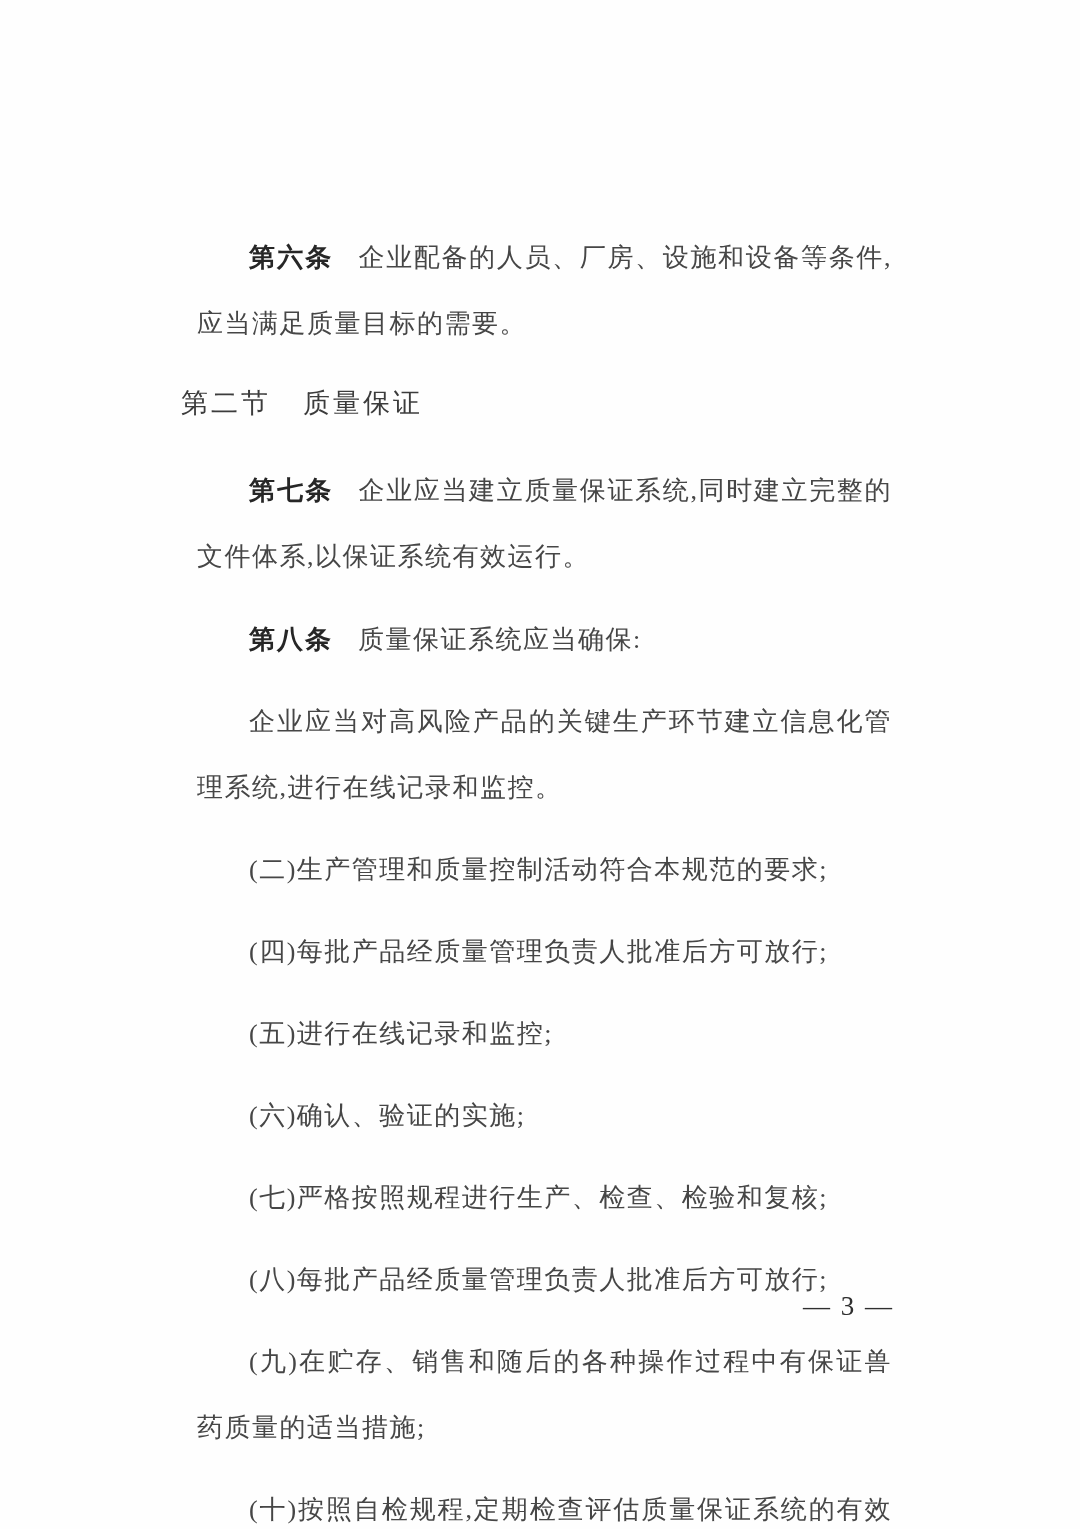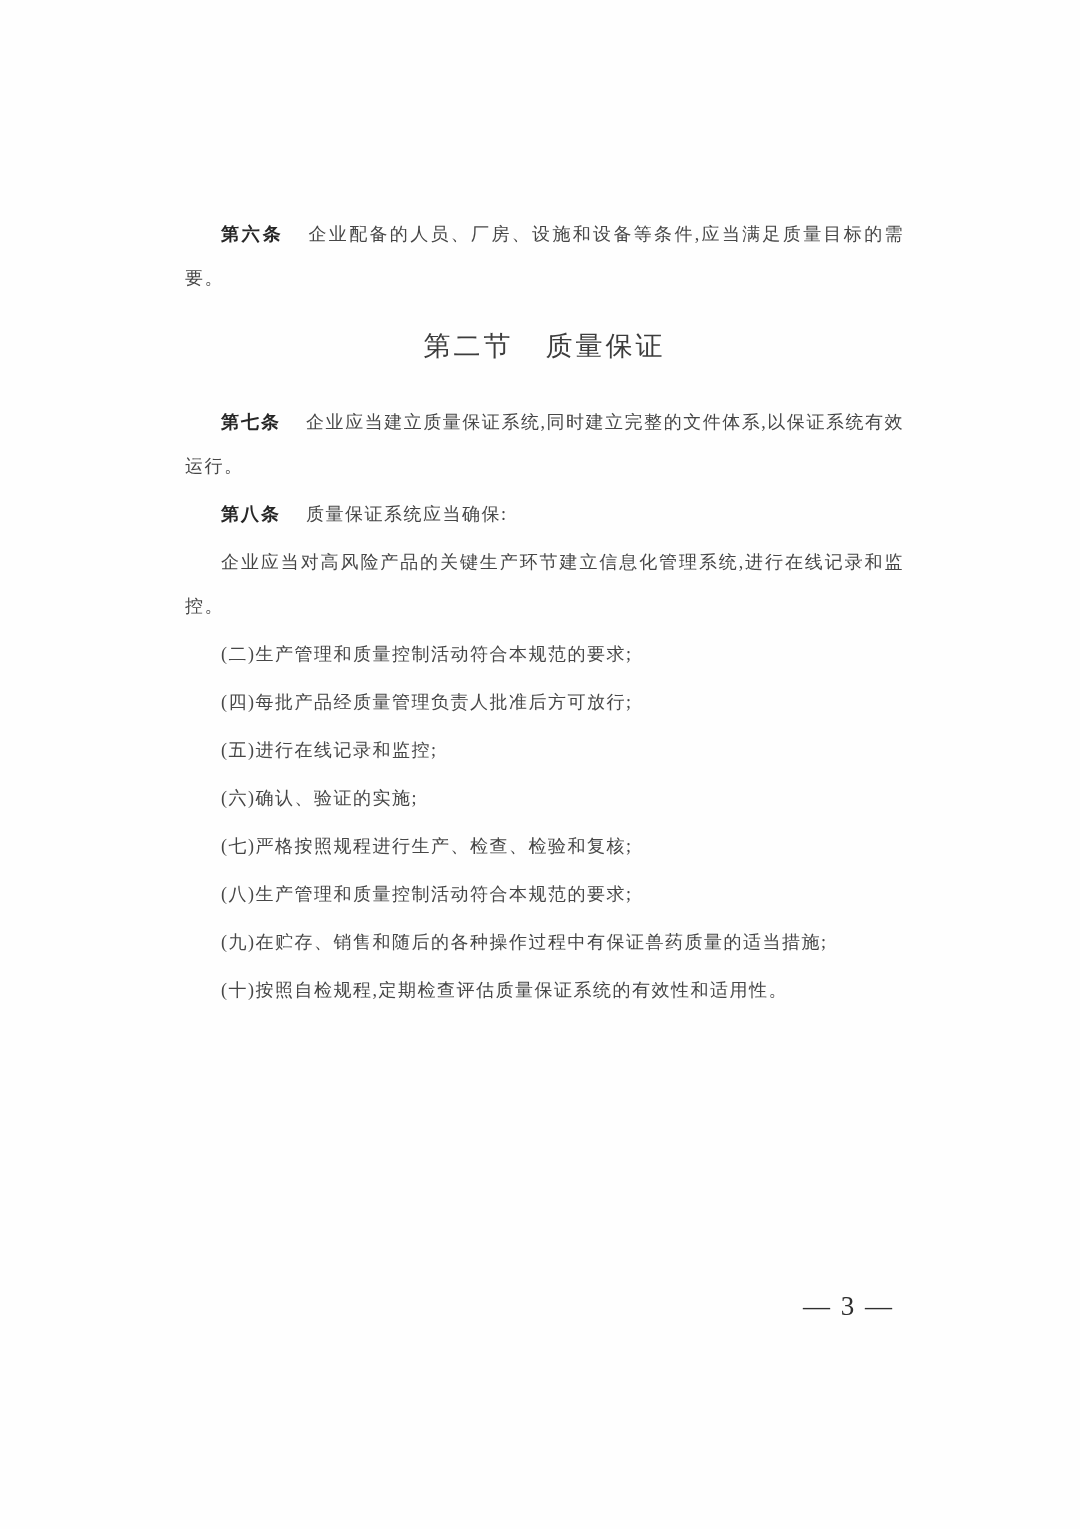--- a/index.html
+++ b/index.html
@@ -16,41 +16,40 @@
     font-family: "Liberation Serif", "DejaVu Serif", serif;
     color: #424242;
   }
   .content {
     position: absolute;
     left: 181px;
     top: 208px;
     width: 727px;
   }
   .para {
-    margin: 4px;
-    font-size: 18px;
-    line-height: 44px;
+    margin: 16px;
+    font-size: 26px;
+    line-height: 66px;
     letter-spacing: 1.5px;
     text-align: justify;
     text-indent: 2em;
     color: #464646;
   }
   .para .lead {
     font-family: "Liberation Sans", "DejaVu Sans", sans-serif;
     font-weight: 700;
     color: #262626;
     letter-spacing: 2px;
     margin-right: 25px;
   }
   .section-heading {
     margin: 22px 0 30px 0;
     font-size: 27px;
     line-height: 48px;
     letter-spacing: 3px;
-    text-align: center;
     text-indent: 0;
     color: #3c3c3c;
   }
   .section-heading .heading-label {
     margin-right: 32px;
   }
   .page-number {
     position: absolute;
     top: 1286px;
     right: 186px;
@@ -75,21 +74,21 @@
 
     <p class="para"><span class="lead">第八条</span><span>质量保证系统应当确保:</span></p>
 
     <p class="para">企业应当对高风险产品的关键生产环节建立信息化管理系统,进行在线记录和监控。</p>
 
     <p class="para">(二)生产管理和质量控制活动符合本规范的要求;</p>
     <p class="para">(四)每批产品经质量管理负责人批准后方可放行;</p>
     <p class="para">(五)进行在线记录和监控;</p>
     <p class="para">(六)确认、验证的实施;</p>
     <p class="para">(七)严格按照规程进行生产、检查、检验和复核;</p>
-    <p class="para">(八)生产管理和质量控制活动符合本规范的要求;</p>
+    <p class="para">(八)每批产品经质量管理负责人批准后方可放行;</p>
     <p class="para">(九)在贮存、销售和随后的各种操作过程中有保证兽药质量的适当措施;</p>
     <p class="para">(十)按照自检规程,定期检查评估质量保证系统的有效性和适用性。</p>
 
 
   </div>
 
   <div class="page-number">— 3 —</div>
 </div>
 
 </body></html>

